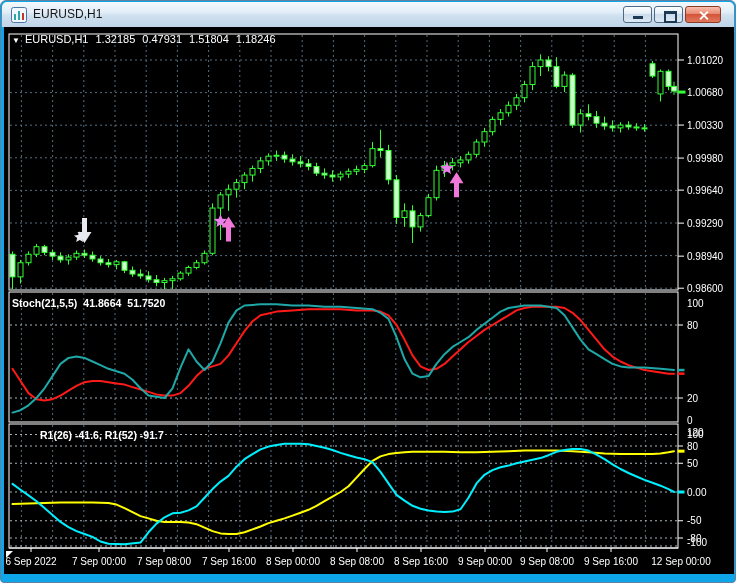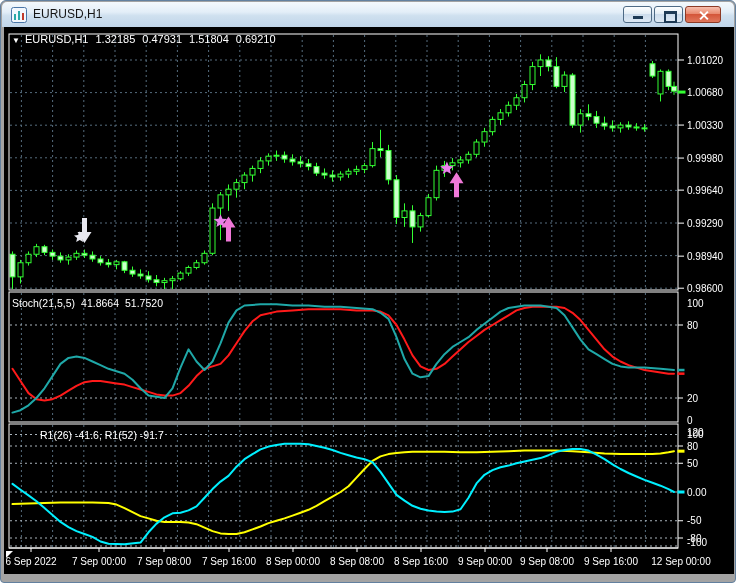--- a/index.html
+++ b/index.html
@@ -1,17 +1,17 @@
 <!DOCTYPE html>
 <html><head>
 <meta charset="utf-8">
 <style>
   html,body{margin:0;padding:0;width:736px;height:583px;overflow:hidden;background:#fff;
     font-family:"Liberation Sans",sans-serif;}
-  .window{position:absolute;left:0;top:0;width:734px;height:581px;background:#a3a3a3;
+  .window{position:absolute;left:0;top:0;width:734px;height:581px;background:#0ea5e9;
     border:1px solid #62809f;border-radius:6px 6px 4px 4px;}
   .titlebar{position:absolute;left:1px;top:1px;width:732px;height:25px;border-radius:5px 5px 0 0;
     background:linear-gradient(#f4f9fd 0%,#e3eef8 40%,#cfe0ef 55%,#c0d5e9 100%);}
   .title-icon{position:absolute;left:9px;top:5px;width:16px;height:16px;}
   .title-text{position:absolute;left:31px;top:5px;font-size:12px;color:#151515;white-space:nowrap;}
   .btn{position:absolute;top:4px;height:17px;border:1px solid #4d6included?px;border:1px solid #4d6a85;border-radius:3px;
     background:linear-gradient(#fdfeff,#e3edf5 45%,#ccdcec 50%,#dde9f4);box-sizing:border-box;}
   .btn-min{left:621px;width:29px;}
   .btn-max{left:652px;width:29px;}
   .btn-close{left:683px;width:36px;background:linear-gradient(#f7bfae,#e98a70 45%,#d4563a 50%,#e0775c);border-color:#8c3a26;}
@@ -21,21 +21,21 @@
   .glyph-close::before,.glyph-close::after{content:"";position:absolute;left:5px;top:0;width:2px;height:11px;background:#fff;}
   .glyph-close::before{transform:rotate(45deg);}
   .glyph-close::after{transform:rotate(-45deg);}
   .client{position:absolute;left:3px;top:26px;width:730px;height:547px;background:#000;}
   .client svg{position:absolute;left:0;top:0;}
   .overlay{position:absolute;color:#fff;white-space:nowrap;pointer-events:none;}
   .chart-header{left:8px;top:6px;font-size:11px;}
   .chart-header span{margin-right:7px;}
   .chart-header .dd{font-size:8px;margin-right:5px;}
   .ind-label{font-size:10.5px;}
-  .ind-label span{margin-right:6px;}
+  .ind-label span{margin-right:6px;font-weight:bold;}
 </style>
 </head>
 <body>
 
 <div class="window">
   <div class="titlebar">
     <svg class="title-icon" width="16" height="16">
       <rect x="0.5" y="0.5" width="15" height="15" rx="2" fill="#f2f7fd" stroke="#4a76a8"></rect>
       <rect x="3" y="7" width="2" height="6" fill="#2aa8a8"></rect>
       <rect x="7" y="4" width="2" height="9" fill="#2aa8a8"></rect>
@@ -397,21 +397,21 @@
           <polygon points="75.7,204.3 77.3,208.1 81.4,208.4 78.3,211.1 79.2,215.1 75.7,213.0 72.2,215.1 73.1,211.1 70.0,208.4 74.1,208.1" fill="#e8e8f0"></polygon>
           <path d="M 80.5 215.94199999999975 l -7 -11 h 4.5 v -14 h 5 v 14 h 4.5 z" fill="#e8e8f0"></path>
           <polygon points="216.5,187.3 218.4,191.7 223.2,192.1 219.5,195.2 220.6,199.9 216.5,197.4 212.4,199.9 213.5,195.2 209.8,192.1 214.6,191.7" fill="#ea80ea"></polygon>
           <path d="M 224.5 189.5379999999995 l -7 11 h 4.5 v 14 h 5 v -14 h 4.5 z" fill="#f078d8"></path>
           <polygon points="442.9,134.4 444.8,138.9 449.6,139.3 445.9,142.4 447.0,147.1 442.9,144.6 438.8,147.1 439.9,142.4 436.2,139.3 441.0,138.9" fill="#ea80ea"></polygon>
           <path d="M 452.5 145.2170000000002 l -7 11 h 4.5 v 14 h 5 v -14 h 4.5 z" fill="#f078d8"></path>
         </g>
       </svg>
 
     <div class="overlay chart-header">
-      <span class="dd">▼</span><span>EURUSD,H1</span><span>1.32185</span><span>0.47931</span><span>1.51804</span><span>0.69210</span>
+      <span class="dd">▼</span><span>EURUSD,H1</span><span>1.32185</span><span>0.47931</span><span>1.51804</span><span>1.18246</span>
     </div>
 
     <div class="overlay ind-label" style="left:8px;top:270px;">
       <span>Stoch(21,5,5)</span><span>41.8664</span><span>51.7520</span>
     </div>
 
     <div class="overlay ind-label" style="left:8px;top:402px;margin-left:28px;">
       <span>R1(26) -41.6, R1(52) -91.7</span>
     </div>
   </div>

